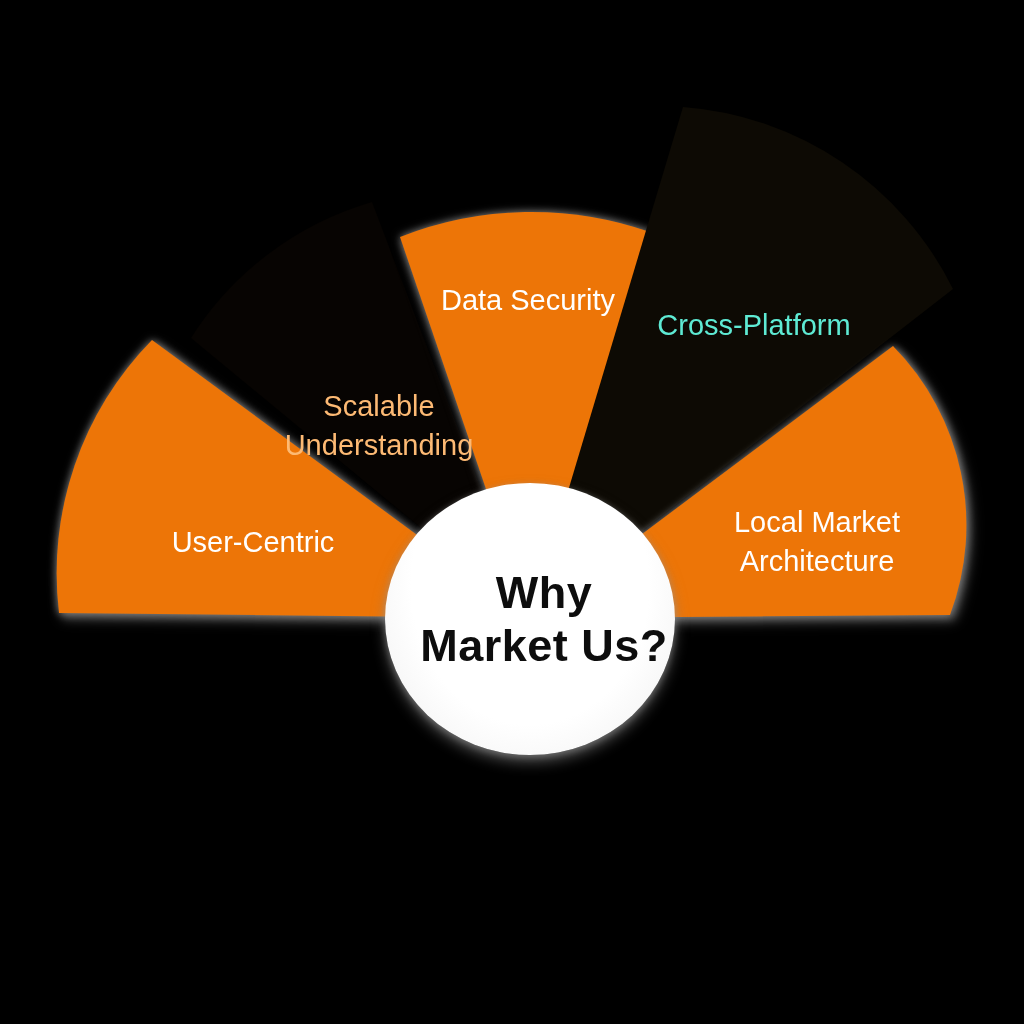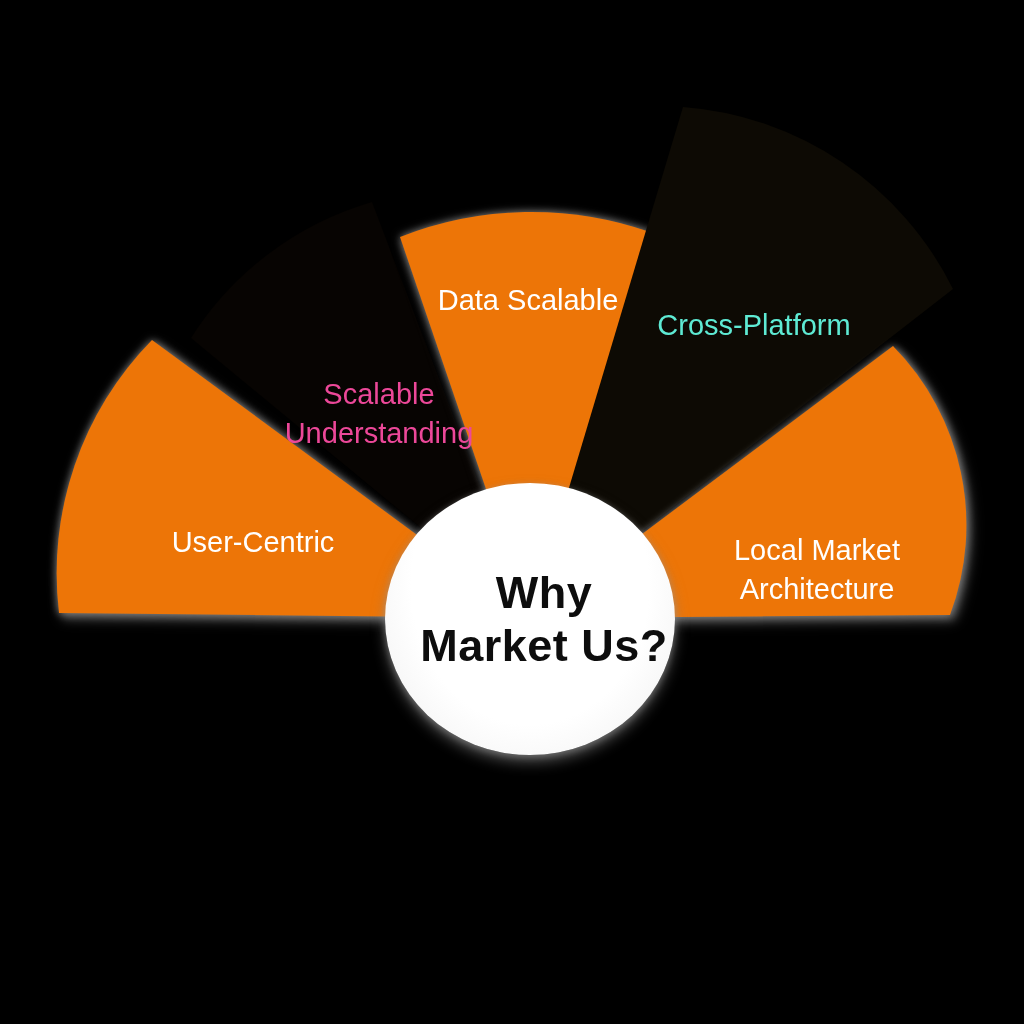--- a/index.html
+++ b/index.html
@@ -52,31 +52,31 @@
     <div class="hub-text" style="color: rgb(13, 13, 13);">
       <span>Why</span>
       <span>Market Us?</span>
     </div>
   </div>
 
   <div class="seg-label pos-w0" style="color: rgb(255, 255, 255); margin-left: 47px;">
     <span>User-Centric</span>
   </div>
 
-  <div class="seg-label pos-w1" style="color: #ec4899;">
+  <div class="seg-label pos-w1" style="color: #fdba74; margin-top: 12px;">
     <span>Scalable</span>
     <span>Understanding</span>
   </div>
 
   <div class="seg-label pos-w2" style="color: rgb(255, 255, 255);">
-    <span>Data Scalable</span>
+    <span>Data Security</span>
   </div>
 
   <div class="seg-label pos-w3" style="color: #5eead4;">
     <span>Cross-Platform</span>
   </div>
 
-  <div class="seg-label pos-w4" style="color: rgb(255, 255, 255); margin-top: 28px;">
+  <div class="seg-label pos-w4" style="color: rgb(255, 255, 255);">
     <span>Local Market</span>
     <span>Architecture</span>
   </div>
 
 </div>
 
 </body></html>

